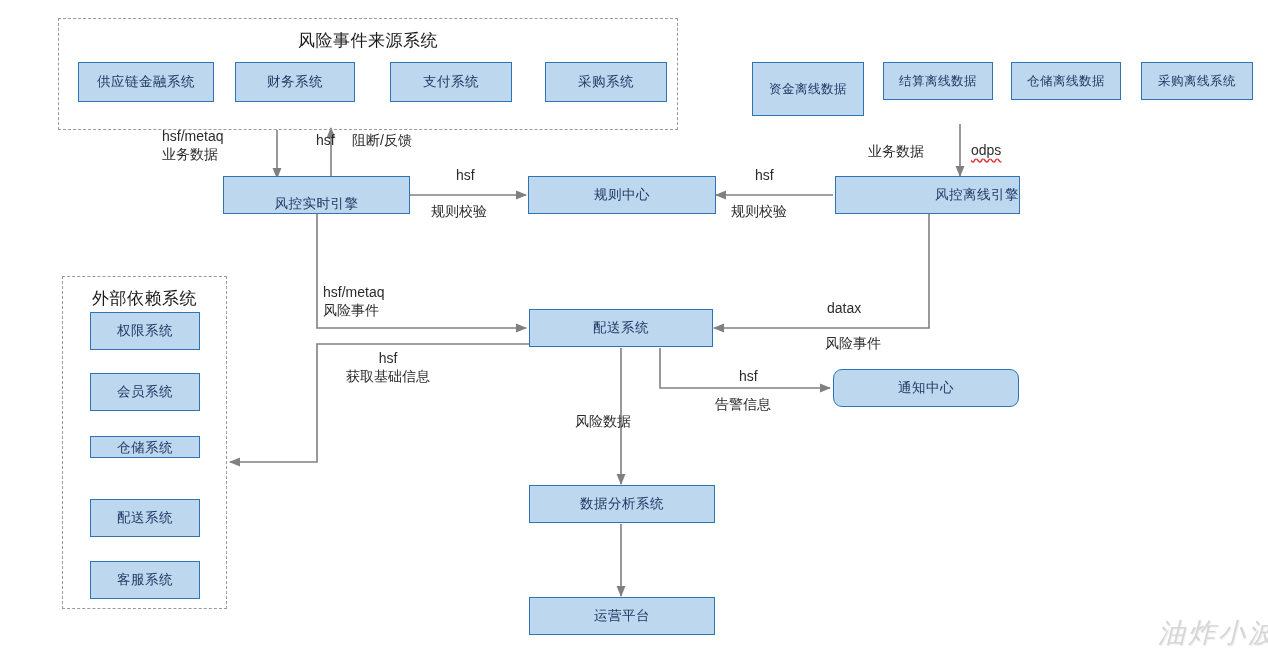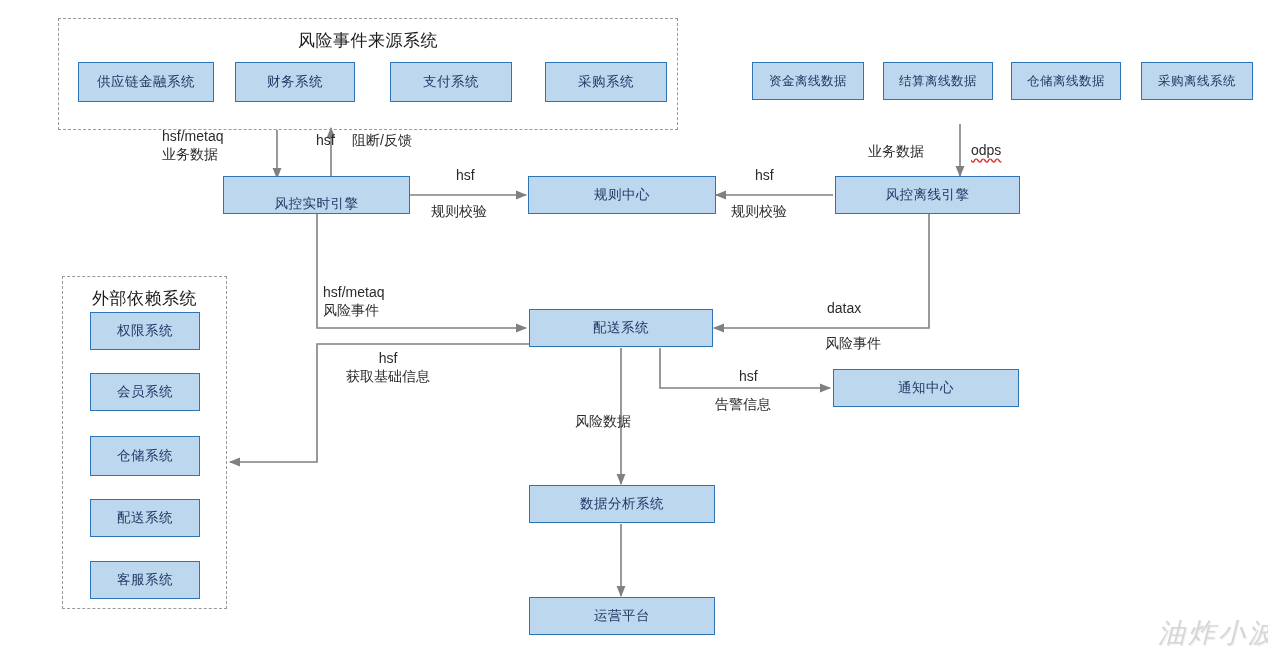--- a/index.html
+++ b/index.html
@@ -128,21 +128,21 @@
   <div class="node" style="left:195px; top:62px; width:120px; height:40px;">
     <span>财务系统</span>
   </div>
   <div class="node" style="left:350px; top:62px; width:122px; height:40px;">
     <span>支付系统</span>
   </div>
   <div class="node" style="left:505px; top:62px; width:122px; height:40px;">
     <span>采购系统</span>
   </div>
 
-  <div class="node small" style="left:712px; top:62px; width:112px; height:38px;">
+  <div class="node small" style="left:712px; top:62px; width:112px; height:54px;">
     <span>资金离线数据</span>
   </div>
   <div class="node small" style="left:843px; top:62px; width:110px; height:38px;">
     <span>结算离线数据</span>
   </div>
   <div class="node small" style="left:971px; top:62px; width:110px; height:38px;">
     <span>仓储离线数据</span>
   </div>
   <div class="node small" style="left:1101px; top:62px; width:112px; height:38px;">
     <span>采购离线系统</span>
@@ -150,43 +150,43 @@
 
   <div class="group" style="left:22px; top:276px; width:165px; height:333px;">
     <div class="group-title" style="top:10px;">外部依赖系统</div>
   </div>
   <div class="node" style="left:50px; top:312px; width:110px; height:38px;">
     <span>权限系统</span>
   </div>
   <div class="node" style="left:50px; top:373px; width:110px; height:38px;">
     <span>会员系统</span>
   </div>
-  <div class="node" style="left:50px; top:436px; width:110px; height:40px;">
+  <div class="node" style="left:50px; top:436px; width:110px; height:22px;align-items:flex-end;">
     <span>仓储系统</span>
   </div>
   <div class="node" style="left:50px; top:499px; width:110px; height:38px;">
     <span>配送系统</span>
   </div>
   <div class="node" style="left:50px; top:561px; width:110px; height:38px;">
     <span>客服系统</span>
   </div>
 
   <div class="node" style="left:183px; top:176px; width:187px; height:38px;align-items:flex-end;">
     <span>风控实时引擎</span>
   </div>
   <div class="node" style="left:488px; top:176px; width:188px; height:38px;">
     <span>规则中心</span>
   </div>
-  <div class="node" style="left:795px; top:176px; width:185px; height:38px;">
+  <div class="node" style="left:795px; top:176px; width:185px; height:38px;justify-content:flex-end;">
     <span>风控离线引擎</span>
   </div>
   <div class="node" style="left:489px; top:309px; width:184px; height:38px;">
     <span>配送系统</span>
   </div>
-  <div class="node" style="left:793px; top:369px; width:186px; height:38px;">
+  <div class="node" style="left:793px; top:369px; width:186px; height:38px;border-radius:9px;">
     <span>通知中心</span>
   </div>
   <div class="node" style="left:489px; top:485px; width:186px; height:38px;">
     <span>数据分析系统</span>
   </div>
   <div class="node" style="left:489px; top:597px; width:186px; height:38px;">
     <span>运营平台</span>
   </div>
 
   <div class="elabel" style="left:122px; top:128px;">

